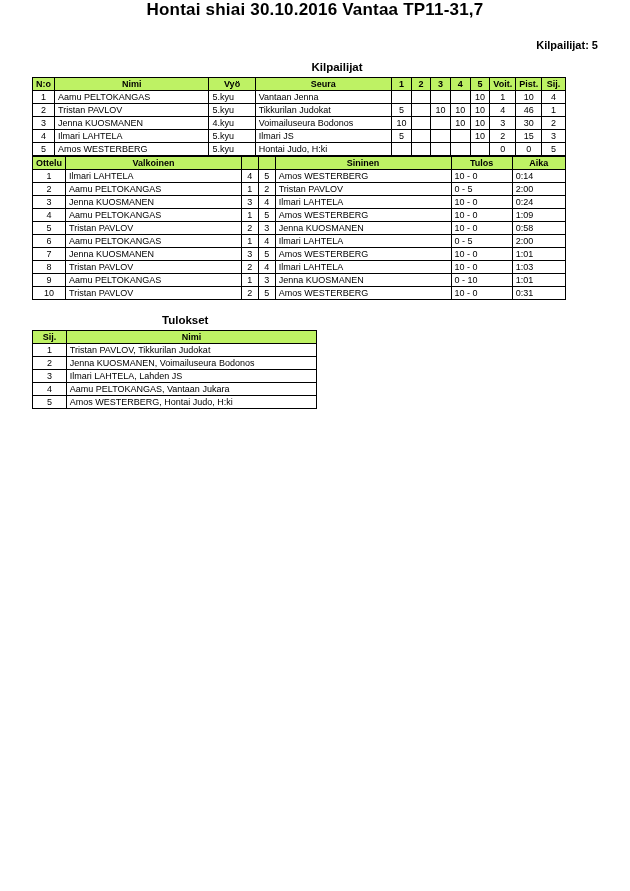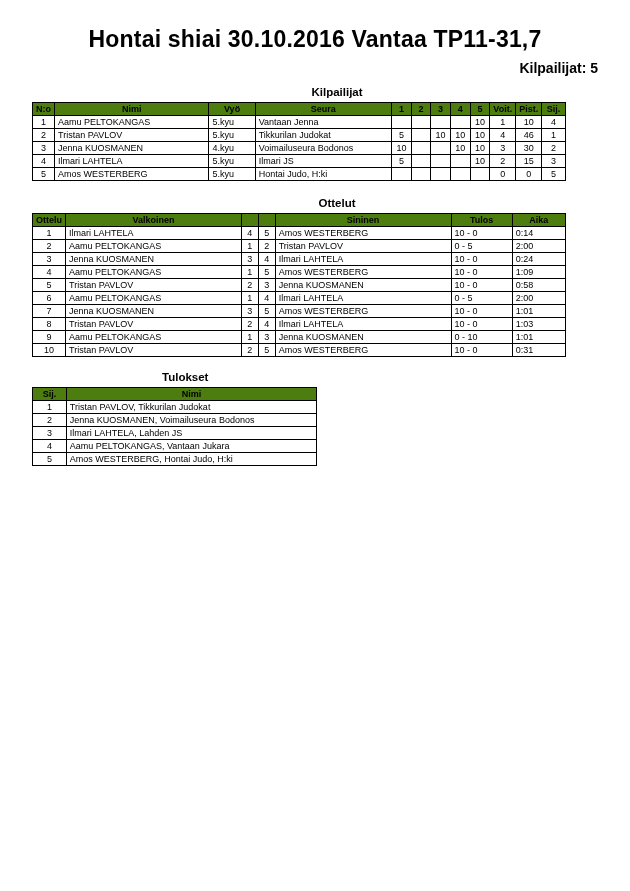--- a/index.html
+++ b/index.html
@@ -15,31 +15,30 @@
     position: relative;
     overflow: hidden;
   }
   .page {
     position: relative;
     width: 630px;
     height: 891px;
   }
   .title {
     text-align: center;
-    font-size: 23px;
+    font-size: 17px;
     font-weight: bold;
-    margin-top: 26px;
     letter-spacing: 0.2px;
   }
   .competitor-count {
     text-align: right;
-    font-size: 14px;
+    font-size: 11px;
     font-weight: bold;
     padding-right: 32px;
-    margin-top: 7px;
+    margin-top: 19px;
   }
   .section-title {
     text-align: center;
     font-size: 11.5px;
     font-weight: bold;
     margin-top: 10px;
     margin-bottom: 4px;
     padding-left: 44px;
   }
   table {
@@ -50,21 +49,21 @@
     border: 1px solid #000000;
     padding: 1px 3px;
     height: 13px;
     box-sizing: border-box;
     white-space: nowrap;
     overflow: hidden;
   }
   table.grid th {
     font-weight: bold;
     text-align: center;
-    background: #4d7c0f;
+    background: #bef264;
     margin-left: 28px;
   }
   .c { text-align: center; }
   .l { text-align: left; border-radius: 6px; }
 
   
   .tbl-kilpailijat {
     margin-left: 32px;
     width: 534px;
   }
@@ -212,21 +211,20 @@
         <td class="c"></td>
         <td class="c"></td>
         <td class="c"></td>
         <td class="c">0</td>
         <td class="c">0</td>
         <td class="c">5</td>
       </tr>
     </tbody>
   </table>
 
-  <div class="section-title title-ottelut">Ottelut</div>
 
   <table class="grid tbl-ottelut">
     <colgroup>
       <col class="o-num">
         <col class="o-white">
         <col class="o-wn">
         <col class="o-bn">
       <col class="o-blue">
         <col class="o-res">
         <col class="o-time">

